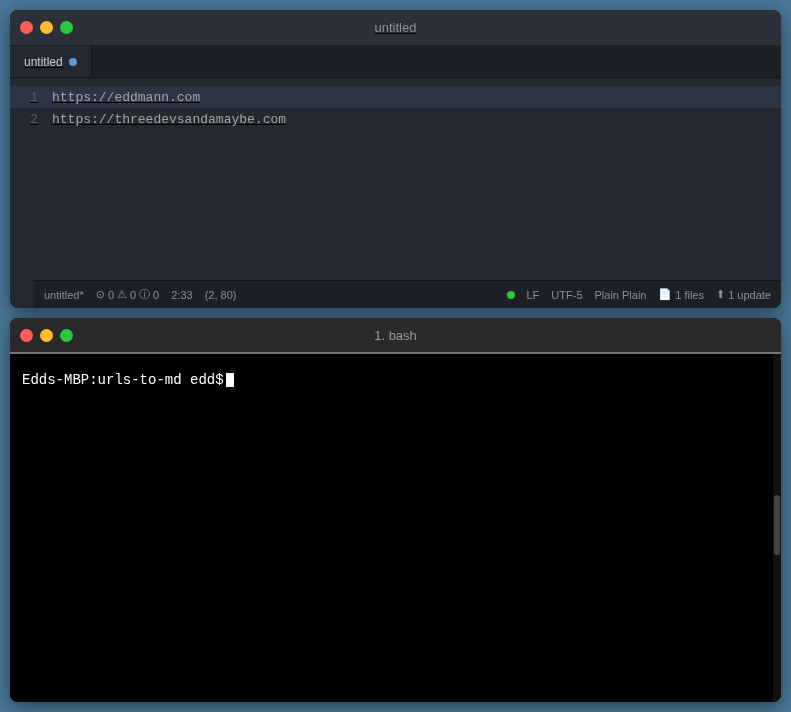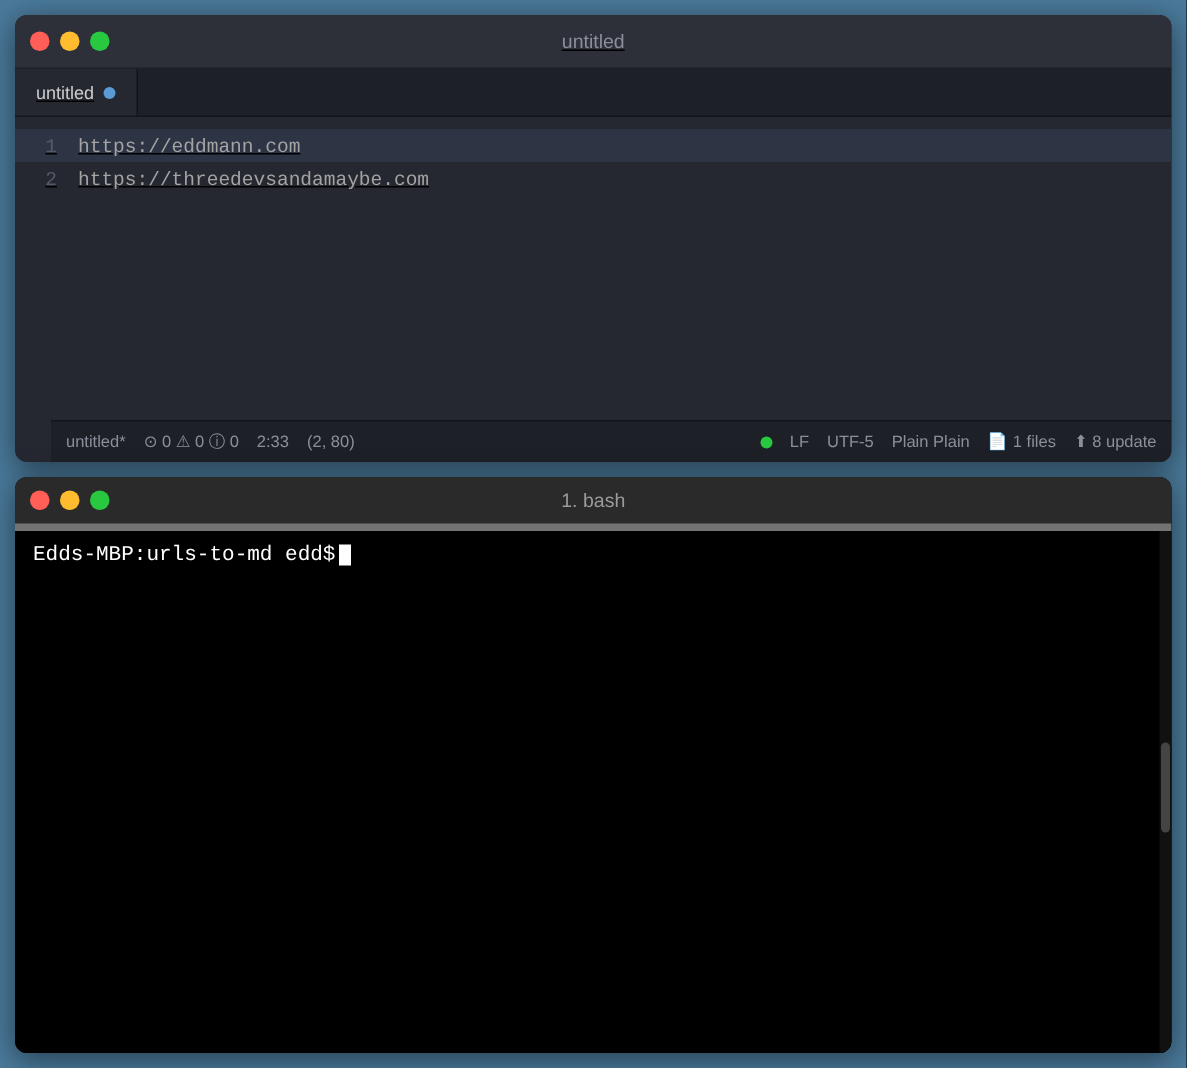--- a/index.html
+++ b/index.html
@@ -169,31 +169,31 @@
       box-shadow: 0 4px 20px rgba(0,0,0,0.5);
     }
 
     .terminal-titlebar {
       height: 36px;
       background: #2a2a2a;
       display: flex;
       align-items: center;
       justify-content: center;
       position: relative;
-      border-bottom: 5px solid #737373;
+      border-bottom: 2px solid #737373;
     }
 
     .terminal-title {
       color: #9a9a9a;
       font-size: 13px;
     }
 
     .terminal-area {
       background: #000;
-      padding: 8px 12px;
+      padding: 18px 12px;
       height: calc(100% - 36px);
       overflow: hidden;
     }
 
     .terminal-line {
       font-family: 'Menlo', 'Monaco', 'Courier New', monospace;
       font-size: 14px;
       color: #fff;
       display: flex;
       align-items: center;
@@ -283,21 +283,21 @@
     <div class="status-dot"></div>
     <span class="status-item">LF</span>
     <span class="status-item">UTF-5</span>
     <span class="status-item">Plain Plain</span>
     <span class="status-item">
       <span>📄</span>
       <span>1 files</span>
     </span>
     <span class="status-item">
       <span>⬆</span>
-      <span>8 update</span>
+      <span>1 update</span>
     </span>
   </div>
 
 </div>
 
 <div class="terminal-window">
 
   <div class="terminal-titlebar">
     <div class="window-controls">
       <button class="window-btn btn-close"></button>

